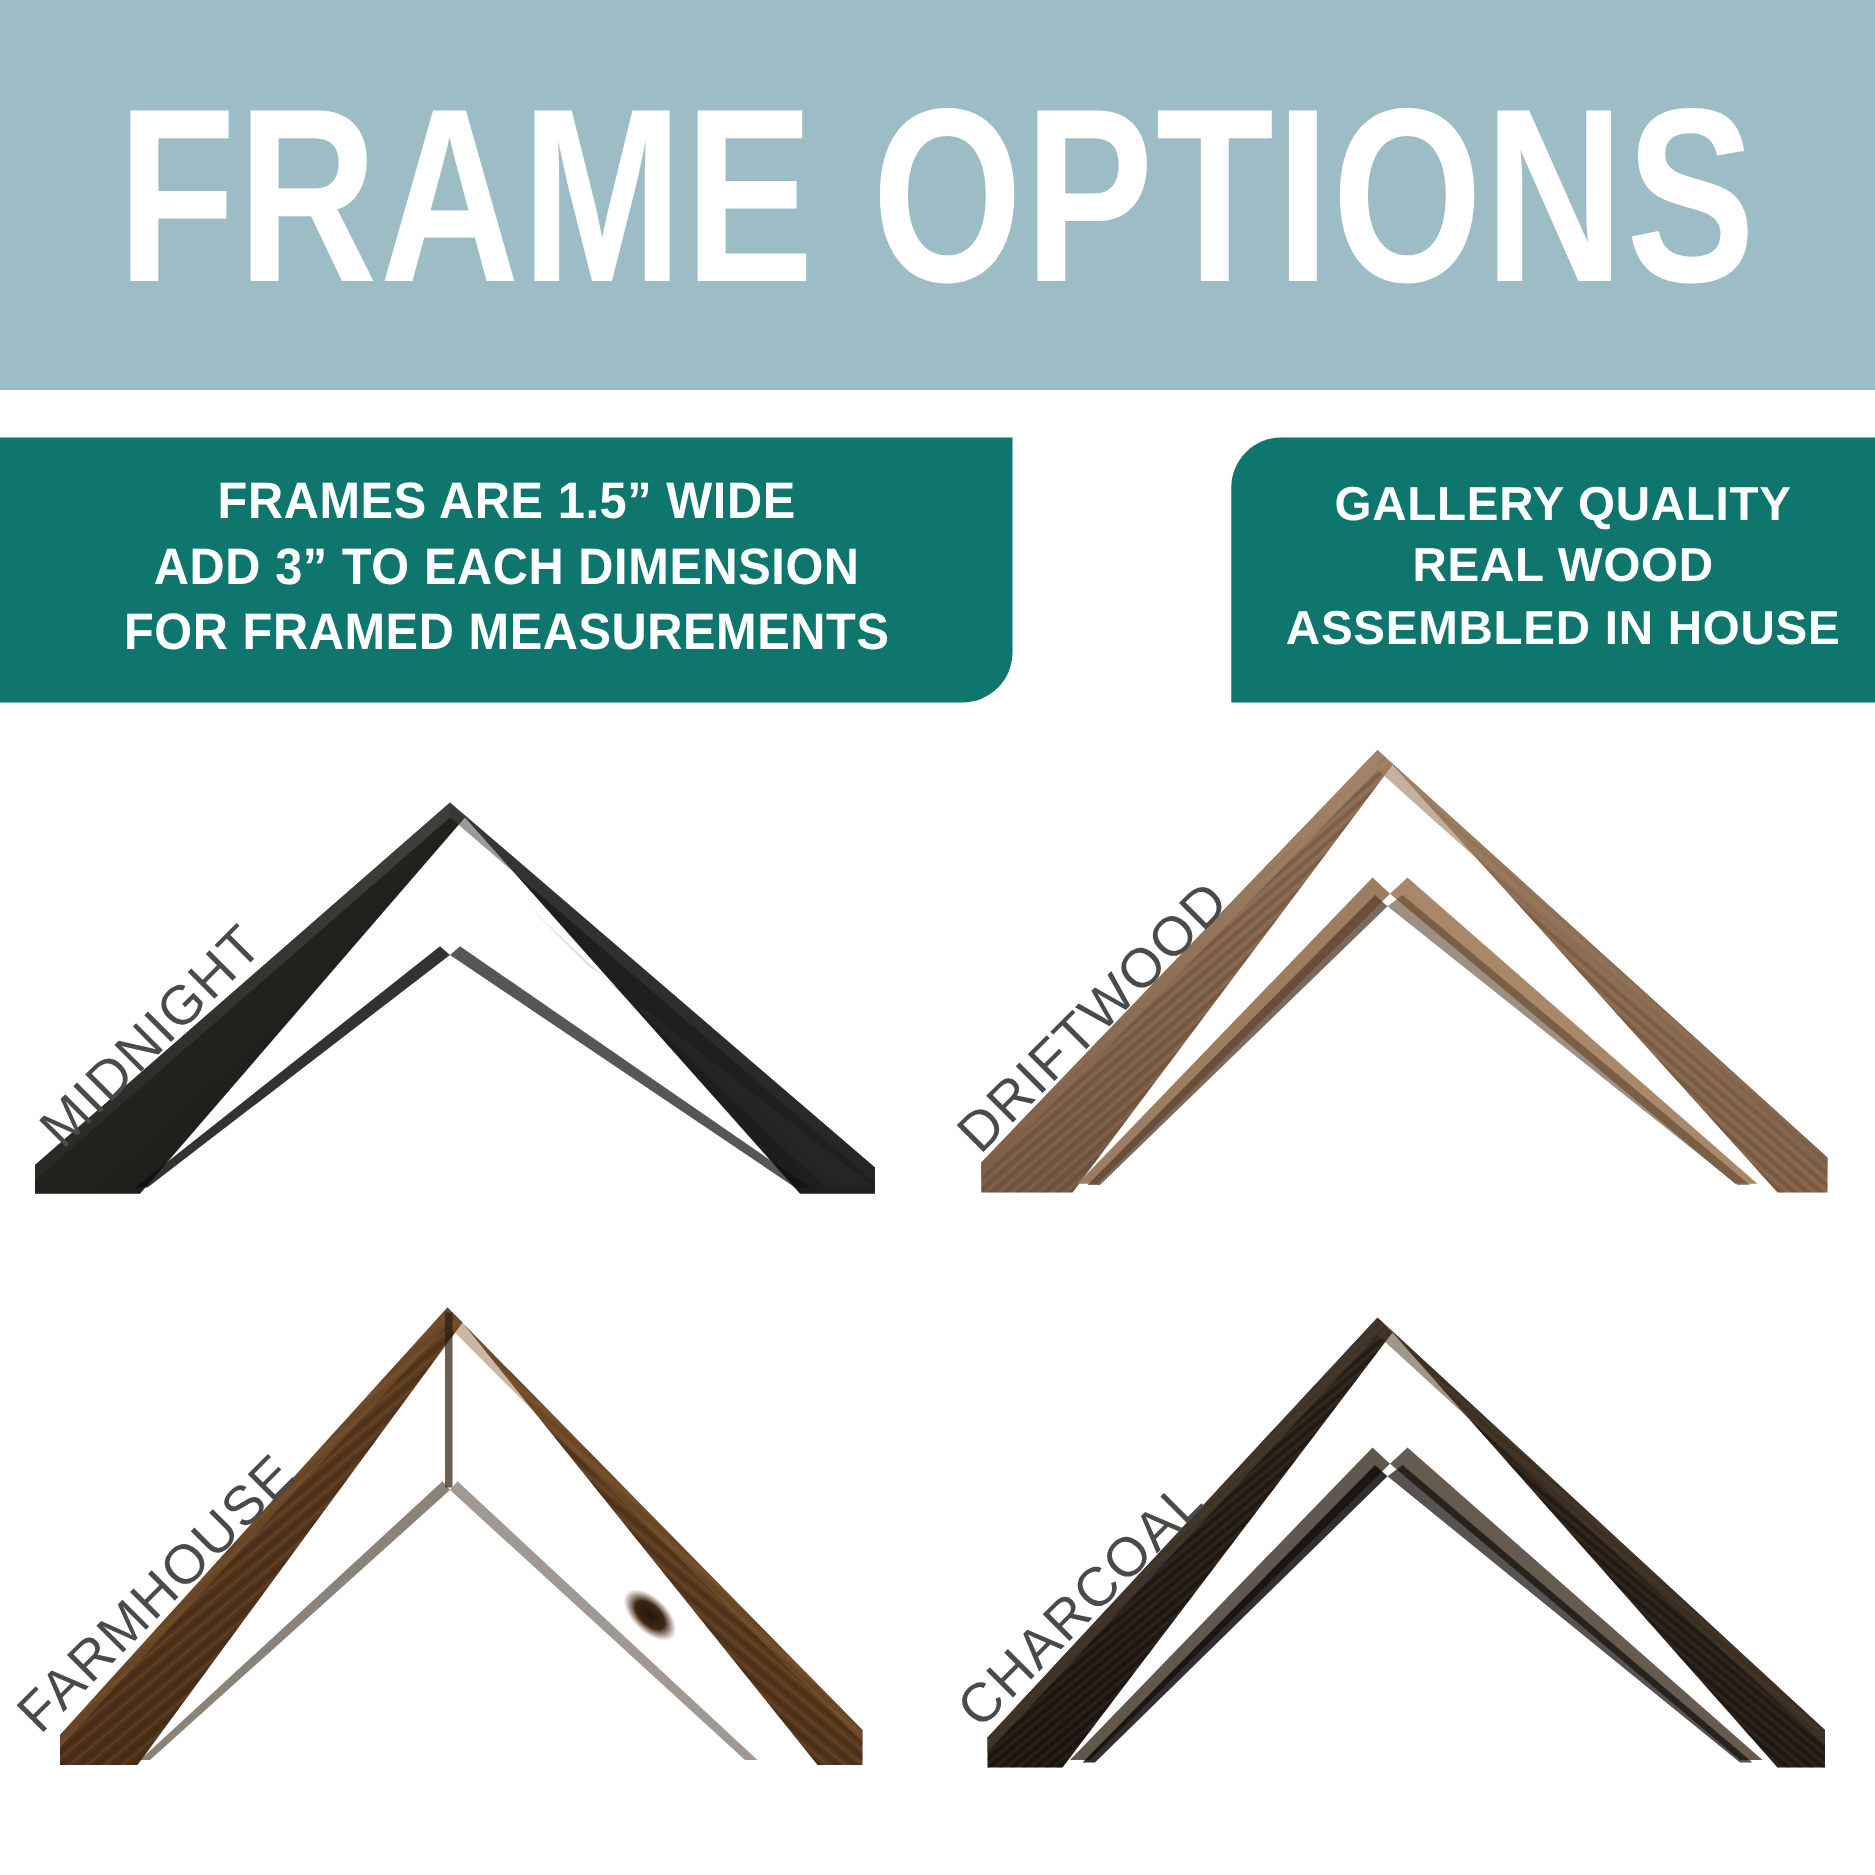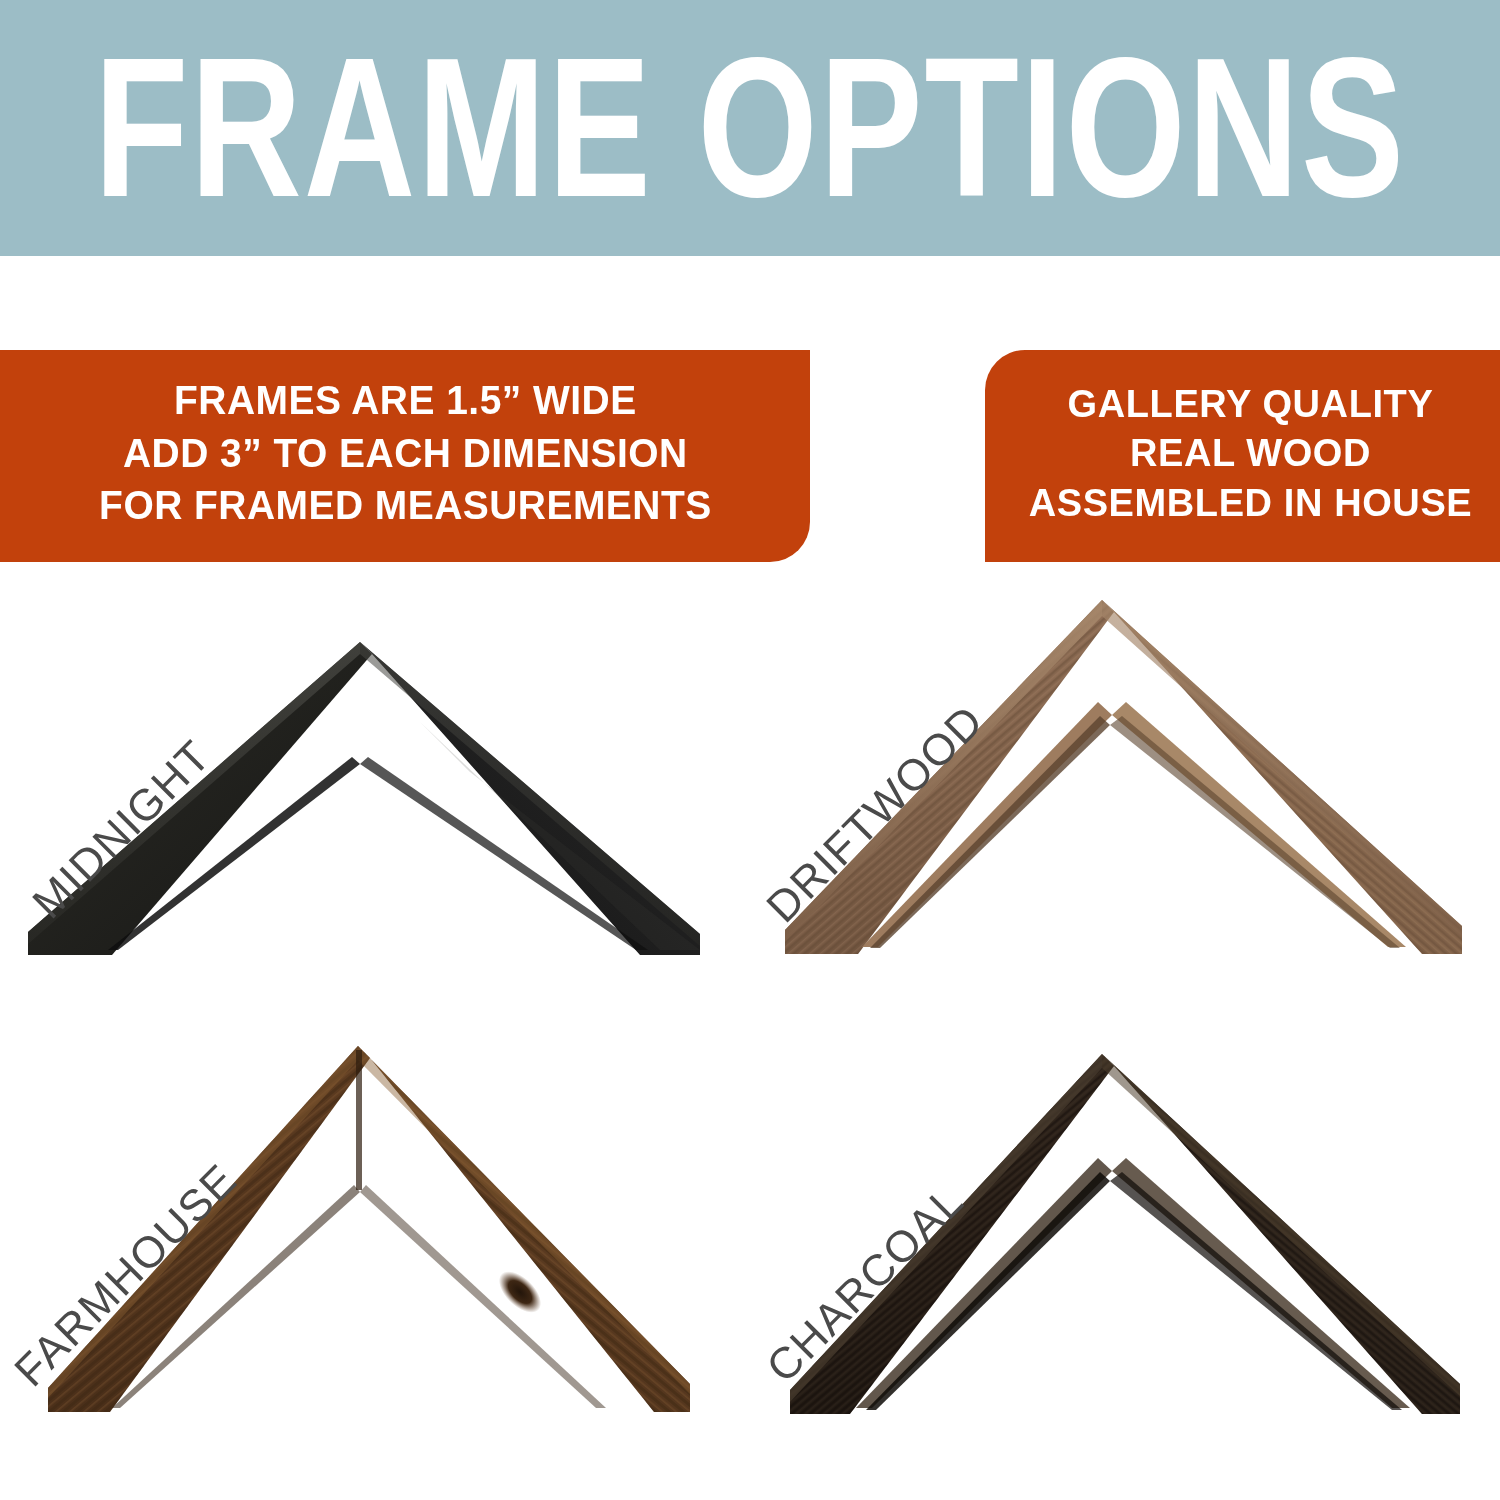--- a/index.html
+++ b/index.html
@@ -15,21 +15,21 @@
     font-family: "Liberation Sans", sans-serif;
     -webkit-font-smoothing: antialiased;
   }
 
   
   .banner {
     position: absolute;
     left: 0;
     top: 0;
     width: 1500px;
-    height: 256px;
+    height: 312px;
     background: #9CBDC6;
     display: flex;
     align-items: center;
     justify-content: center;
   }
   .banner-title {
     color: #ffffff;
     font-family: "Liberation Sans Narrow", "Liberation Sans", sans-serif;
     font-weight: 700;
     font-size: 168px;
@@ -38,21 +38,21 @@
     transform: scaleX(0.92) scaleY(1.18);
     transform-origin: center center;
     white-space: nowrap;
     text-align: center;
     user-select: none;
   }
 
   
   .info-box {
     position: absolute;
-    background: #c2410c;
+    background: #0f766e;
     display: flex;
     align-items: center;
     justify-content: center;
     box-sizing: border-box;
   }
   .info-left {
     left: 0;
     top: 350px;
     width: 810px;
     height: 212px;

